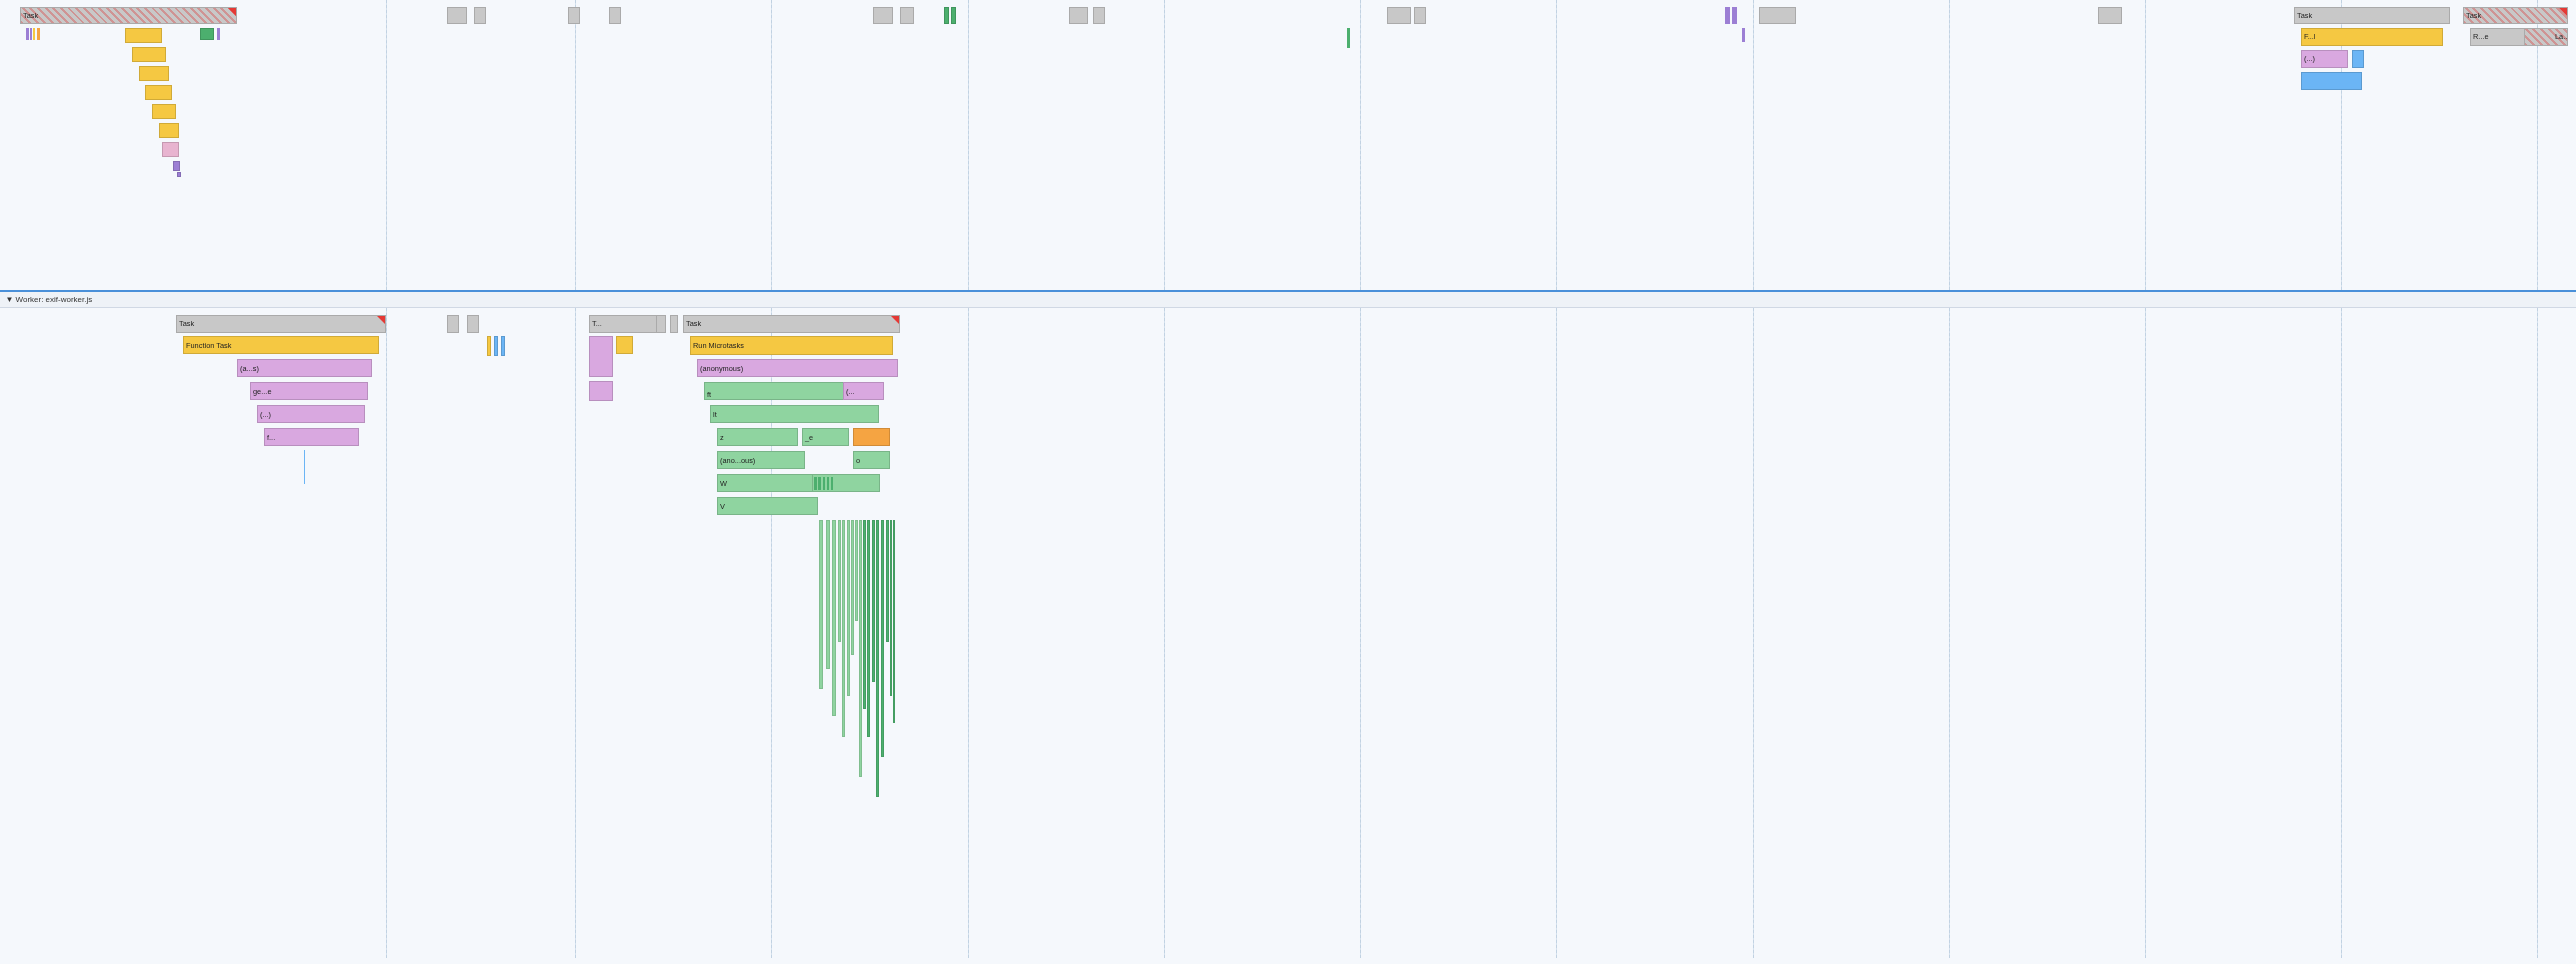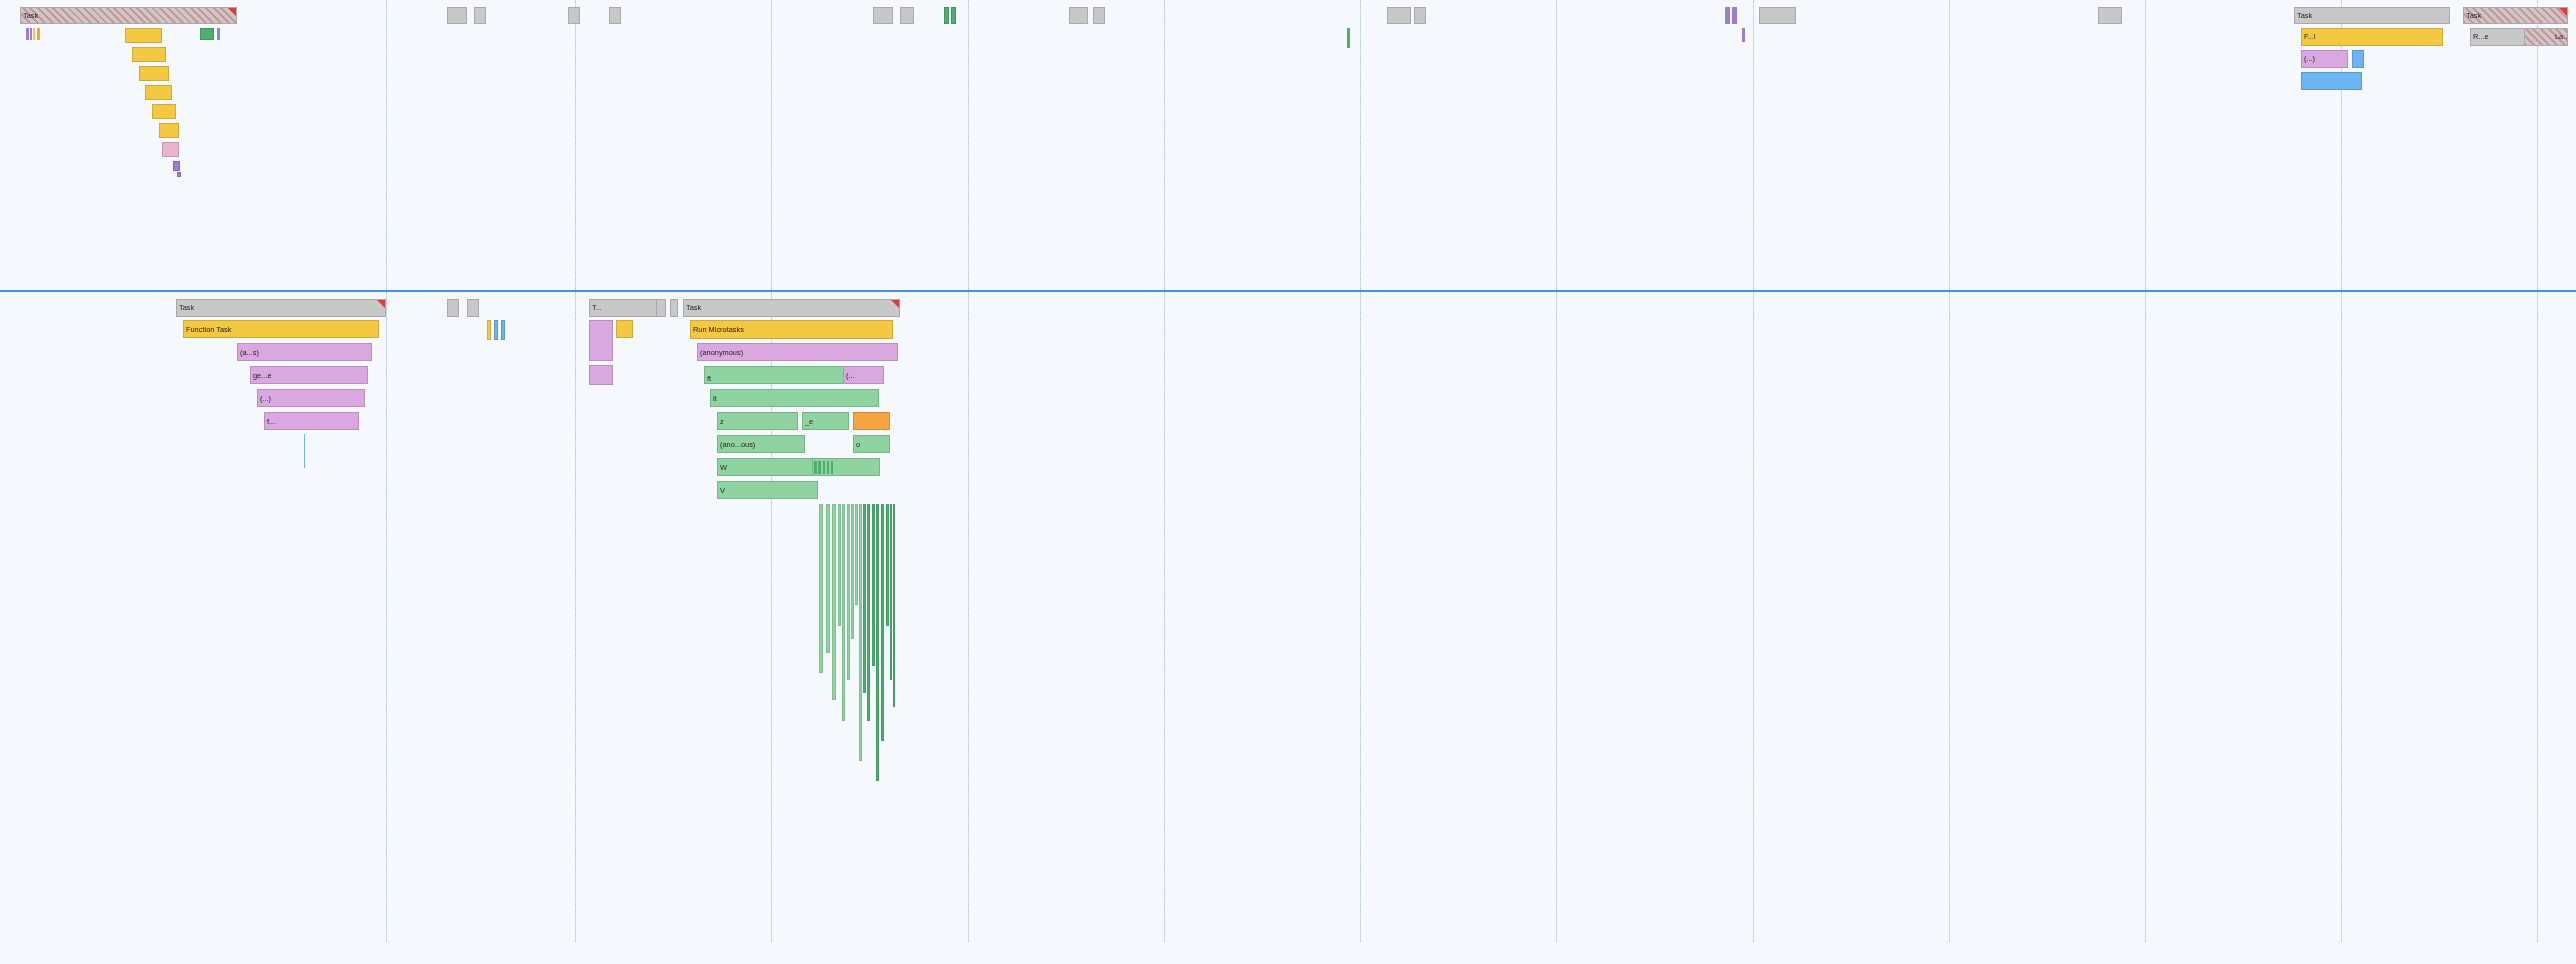--- a/index.html
+++ b/index.html
@@ -229,20 +229,23 @@
 
     <div class="block task-gray" style="left:2524px;top:28px;width:44px;height:17.6px;padding-left:30px;">
       <div class="hatch-overlay"></div>
       <span style="position:relative;z-index:1;">La...t</span>
     </div>
 
   </div>
 
   <div style="height:1.4px;background:#4a90d9;"></div>
 
+  <div class="section-header">
+    <span>▼ Worker: exif-worker.js</span>
+  </div>
 
   <div class="worker-section">
 
     <div class="grid-lines">
       <div class="grid-line" style="left:386px"></div>
       <div class="grid-line" style="left:575px"></div>
       <div class="grid-line" style="left:771px"></div>
       <div class="grid-line" style="left:968px"></div>
       <div class="grid-line" style="left:1164px"></div>
       <div class="grid-line" style="left:1360px"></div>

